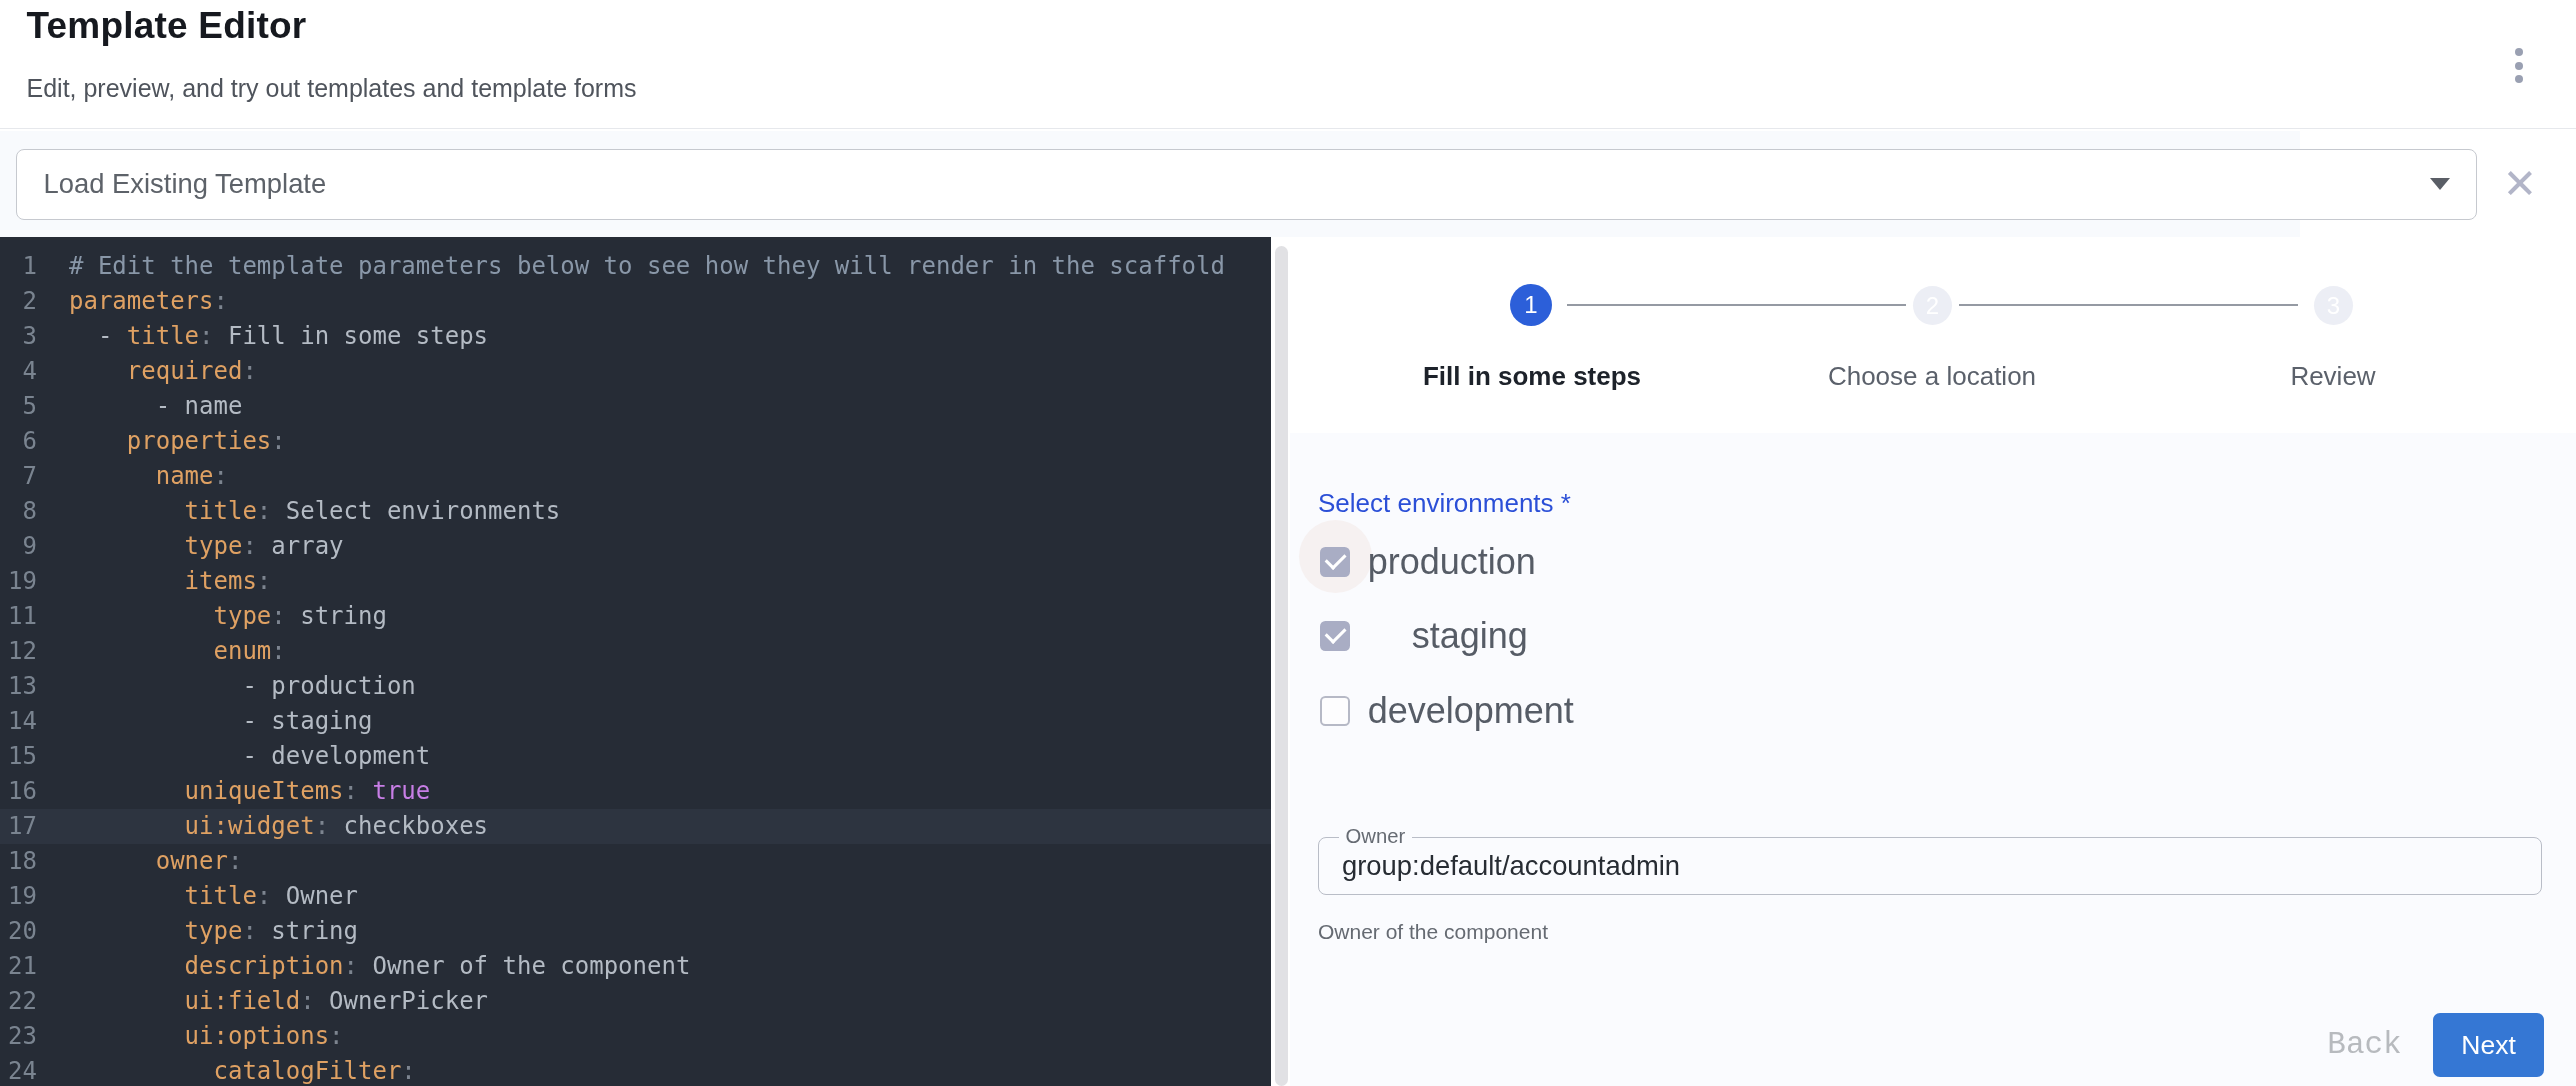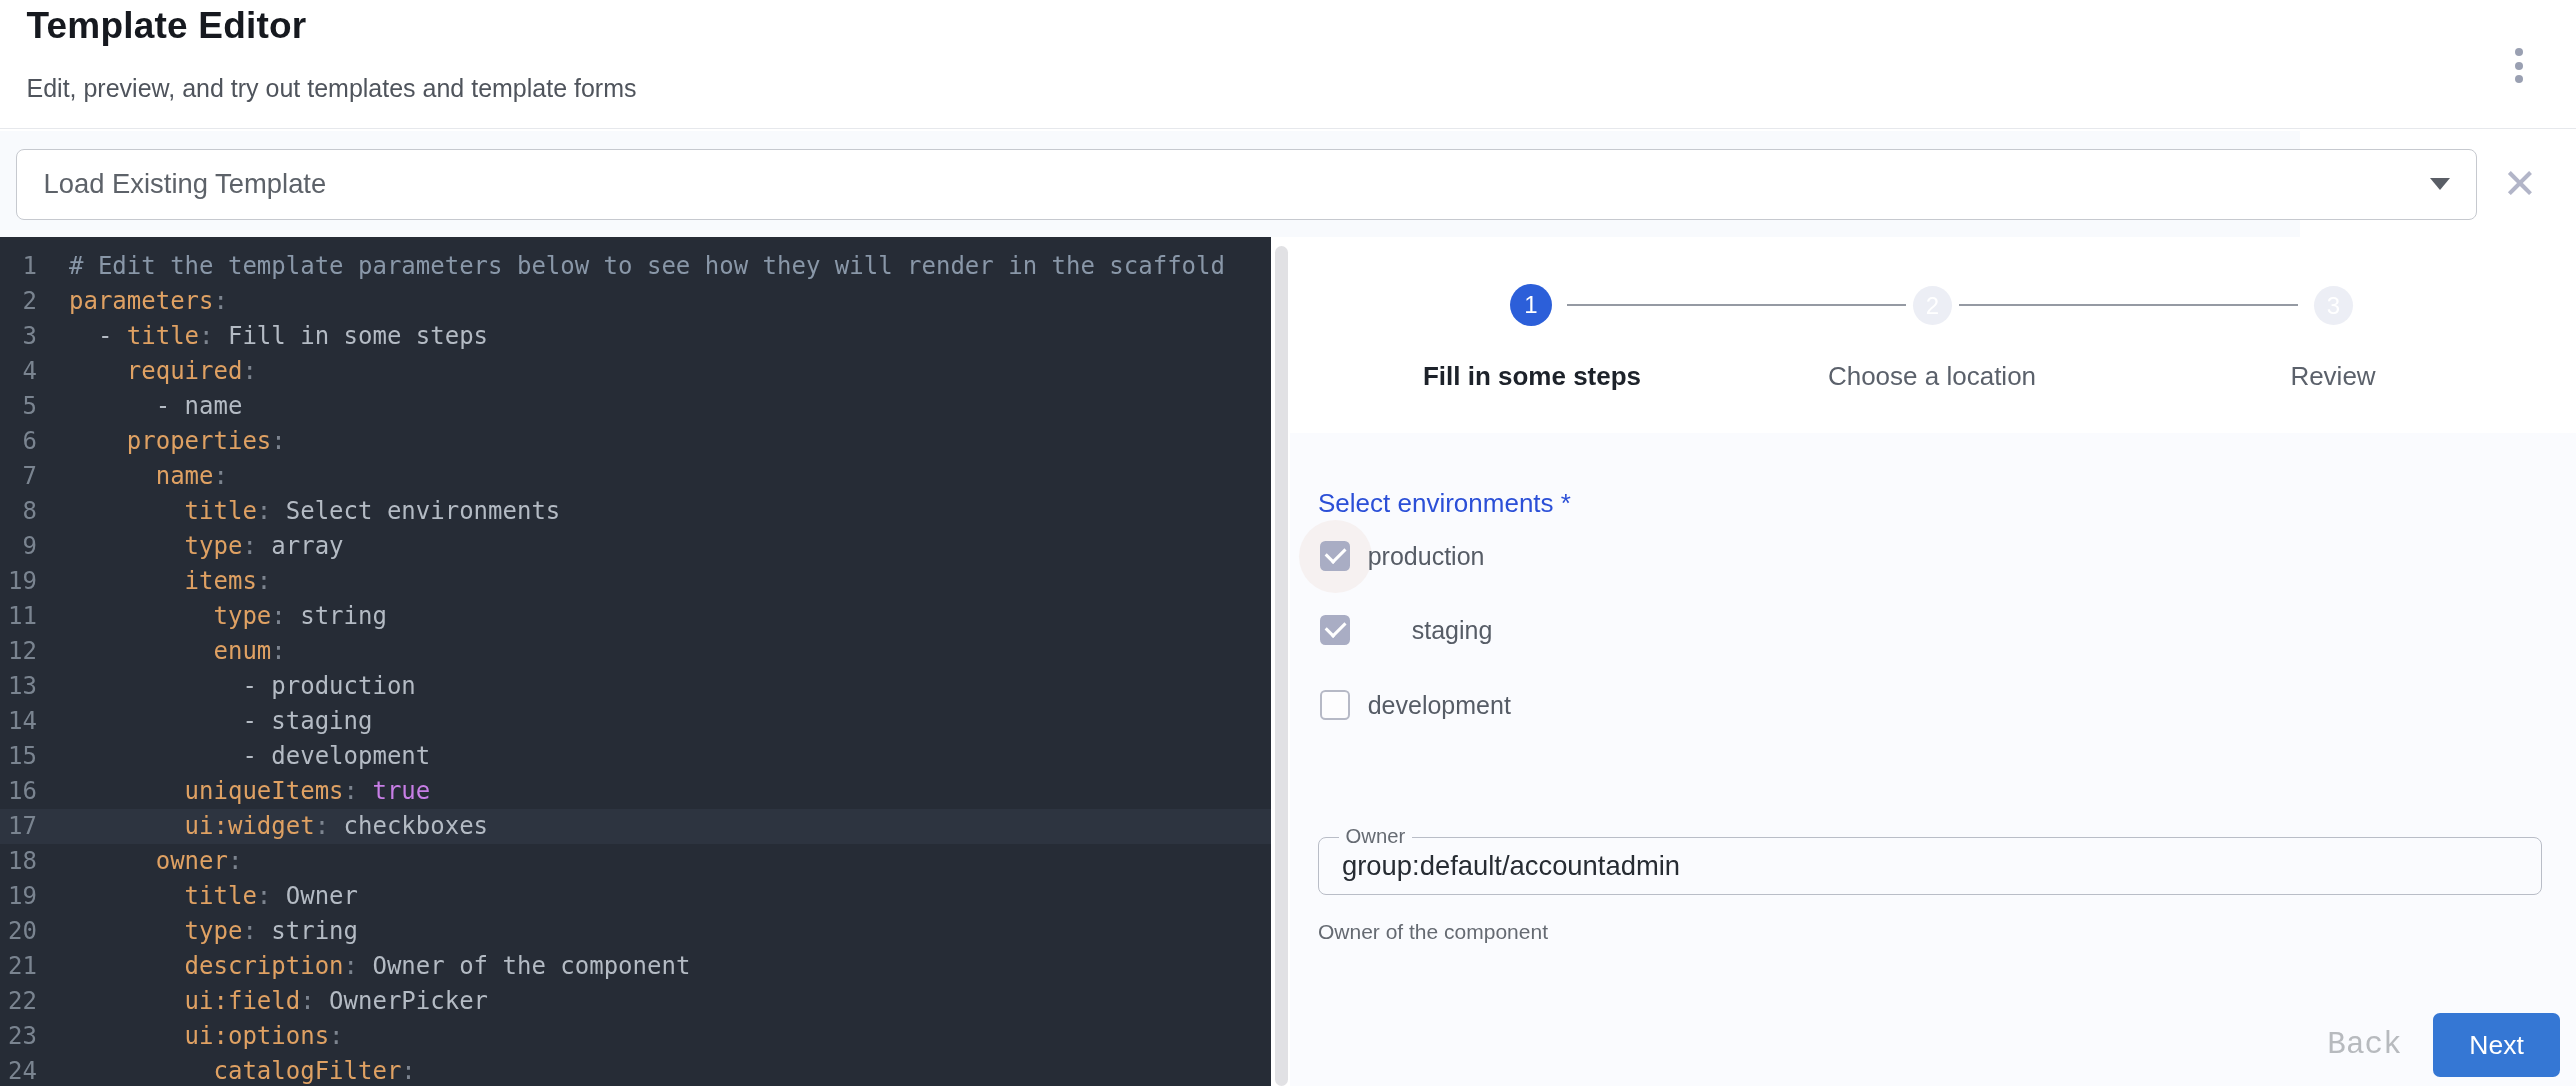--- a/index.html
+++ b/index.html
@@ -78,31 +78,31 @@
   .group-label{position:absolute;left:28px;top:55px;font-size:26px;color:var(--link-blue);}
   .checkbox-row{position:absolute;left:30px;display:flex;align-items:center;cursor:pointer;}
   .row-0{top:108px;}
   .row-1{top:182px;gap:44px;}
   .row-2{top:257px;}
   .halo{position:absolute;left:-21px;top:-21px;width:73px;height:73px;border-radius:50%;background:#f6f1f1;}
   .checkbox{position:relative;width:30px;height:30px;border-radius:5.3px;flex:0 0 auto;}
   .checkbox.unchecked{border:2.7px solid #b6b9c6;background:#fdfdfe;}
   .checkbox.checked{background:var(--checkbox-checked);}
   .checkbox.checked::after{content:"";position:absolute;left:6.2px;top:6.2px;width:16px;height:8.8px;border-left:3.5px solid #fff;border-bottom:3.5px solid #fff;transform:rotate(-45deg);}
-  .checkbox-label{margin-left:17.7px;font-size:25px;color:#565c66;position:relative;}
+  .checkbox-label{margin-left:17.7px;font-size:36px;color:#565c66;position:relative;}
 
   
   .owner-field{position:absolute;left:28px;top:404px;width:1224px;height:58px;border:1.8px solid #b9bdc7;border-radius:8px;}
   .owner-notch-label{position:absolute;left:19.5px;top:-13.3px;background:var(--form-bg);padding:0 7px;font-size:20.3px;color:#666b73;}
   .owner-input{position:absolute;left:0;top:0;width:100%;height:100%;border:none;background:transparent;outline:none;padding:0 23px;font-size:27.4px;color:#272c33;font-family:"Liberation Sans", sans-serif;}
   .owner-helper{position:absolute;left:28px;top:487px;font-size:21px;color:#656a72;}
 
   
   .back-button{position:absolute;left:1026px;top:580px;width:97px;height:62px;background:none;border:none;font-size:31px;color:#b7babe;font-family:Liberation Mono, monospace;cursor:default;}
-  .next-button{position:absolute;left:1143px;top:580px;width:127px;height:64px;background:var(--next-blue);border:none;border-radius:7px;font-size:26.5px;color:#ffffff;font-family:"Liberation Sans", sans-serif;cursor:pointer;}
+  .next-button{position:absolute;left:1143px;top:580px;width:111px;height:64px;background:var(--next-blue);border:none;border-radius:7px;font-size:26.5px;color:#ffffff;font-family:"Liberation Sans", sans-serif;cursor:pointer;}
 </style>
 </head>
 <body>
 
 <div class="header">
   <div class="page-title">Template Editor</div>
   <div class="page-subtitle">Edit, preview, and try out templates and template forms</div>
   <div class="kebab">
     <span class="dot"></span>
     <span class="dot"></span>

